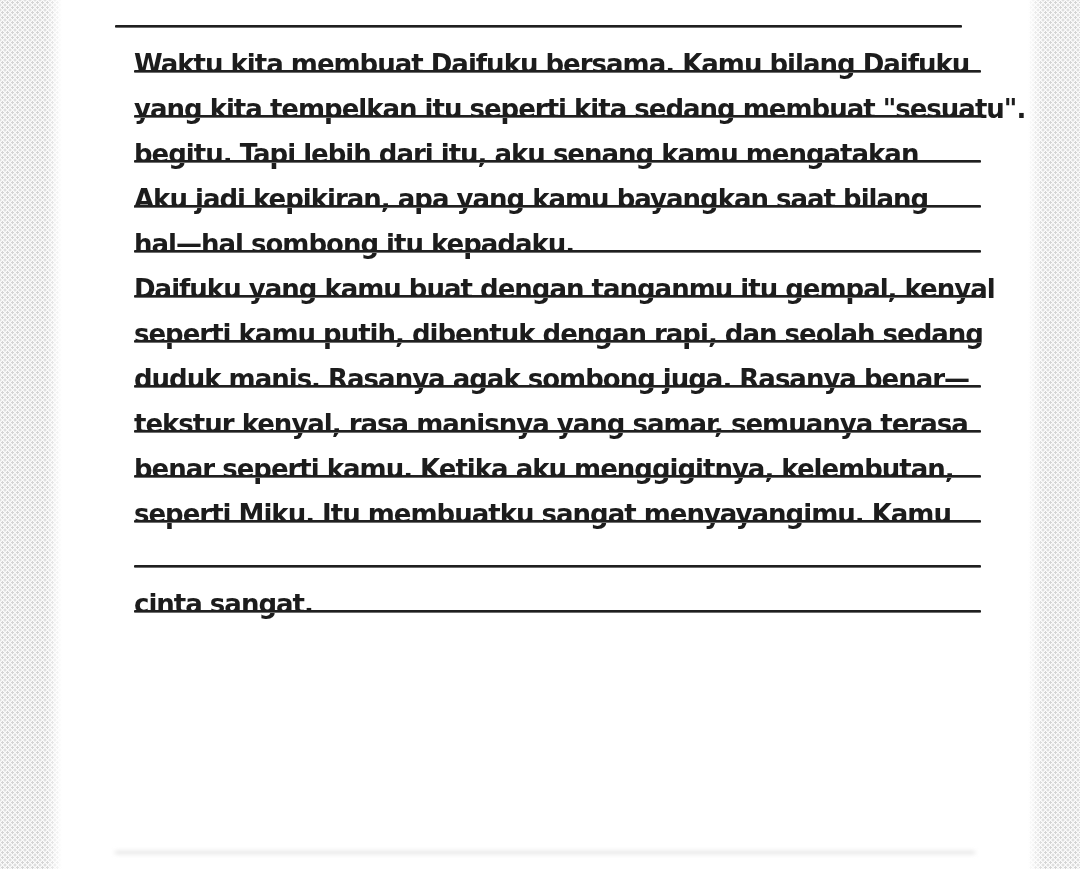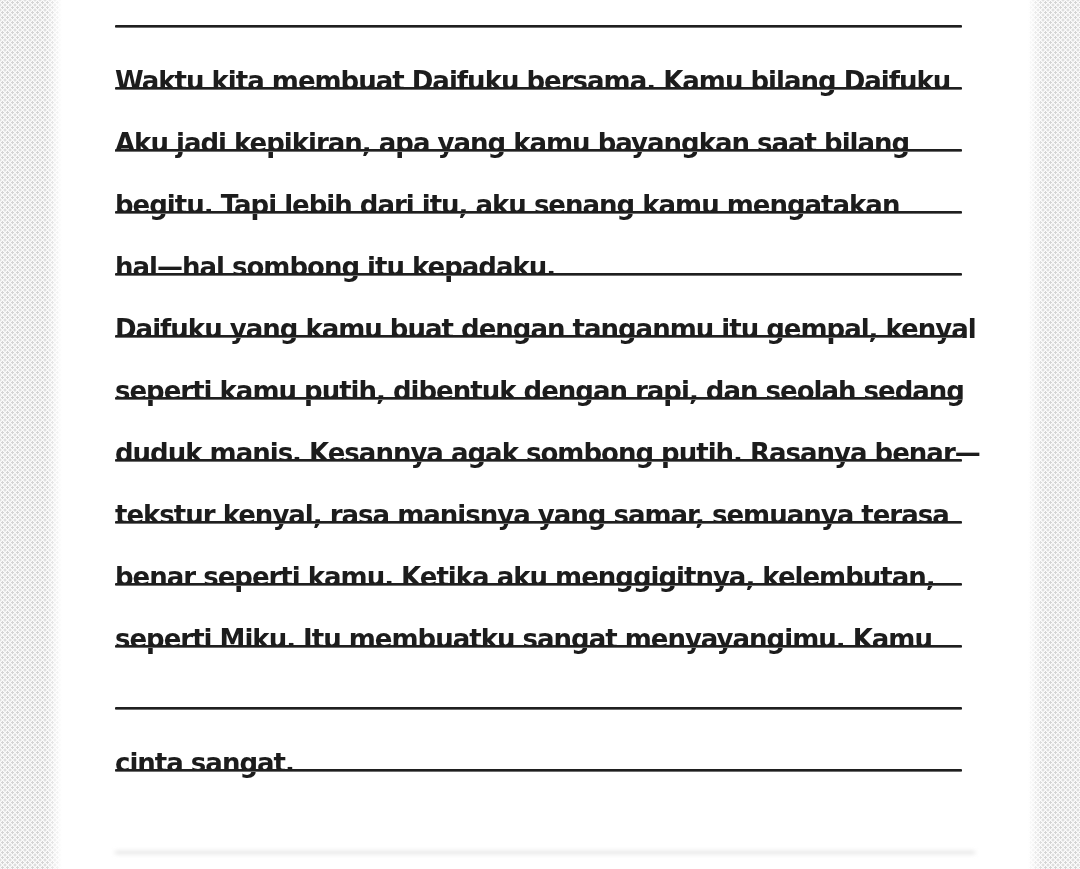--- a/index.html
+++ b/index.html
@@ -60,21 +60,22 @@
     height: 3px;
     background: linear-gradient(to bottom, #1f1f1f 0%, #1f1f1f 62%, #ababab 100%);
     border-radius: 1px;
   }
   .rule.top {
     position: relative;
     bottom: auto;
   }
   .row {
     position: relative;
-    height: 62px;
+    height: 45px;
+    margin-left: 19px;
   }
   .linetext {
     position: absolute;
     left: 0;
     bottom: -6px;
     white-space: nowrap;
     font-weight: bold;
     font-size: 26px;
     letter-spacing: -1px;
     color: #1c1c1c;
@@ -100,48 +101,52 @@
 
   <div class="note">
 
     <div class="rule top"></div>
 
     <div class="row">
       <span class="linetext">Waktu kita membuat Daifuku bersama. Kamu bilang Daifuku</span>
       <div class="rule"></div>
     </div>
 
-
     <div class="row">
-      <span class="linetext">Aku jadi kepikiran, apa yang kamu bayangkan saat bilang</span>
+      <span class="linetext">yang kita tempelkan itu seperti kita sedang membuat "sesuatu".</span>
       <div class="rule"></div>
     </div>
 
     <div class="row">
       <span class="linetext">begitu. Tapi lebih dari itu, aku senang kamu mengatakan</span>
+      <div class="rule"></div>
+    </div>
+
+    <div class="row">
+      <span class="linetext">Aku jadi kepikiran, apa yang kamu bayangkan saat bilang</span>
       <div class="rule"></div>
     </div>
 
     <div class="row">
       <span class="linetext">hal—hal sombong itu kepadaku.</span>
       <div class="rule"></div>
     </div>
 
     <div class="row">
       <span class="linetext">Daifuku yang kamu buat dengan tanganmu itu gempal, kenyal</span>
       <div class="rule"></div>
     </div>
 
     <div class="row">
       <span class="linetext">seperti kamu putih, dibentuk dengan rapi, dan seolah sedang</span>
       <div class="rule"></div>
     </div>
 
     <div class="row">
-      <span class="linetext">duduk manis. Kesannya agak sombong putih. Rasanya benar—</span>
+      <span class="linetext">duduk manis. Rasanya agak sombong juga. Rasanya benar—</span>
       <div class="rule"></div>
     </div>
 
     <div class="row">
       <span class="linetext">tekstur kenyal, rasa manisnya yang samar, semuanya terasa</span>
       <div class="rule"></div>
     </div>
 
     <div class="row">
       <span class="linetext">benar seperti kamu. Ketika aku menggigitnya, kelembutan,</span>

